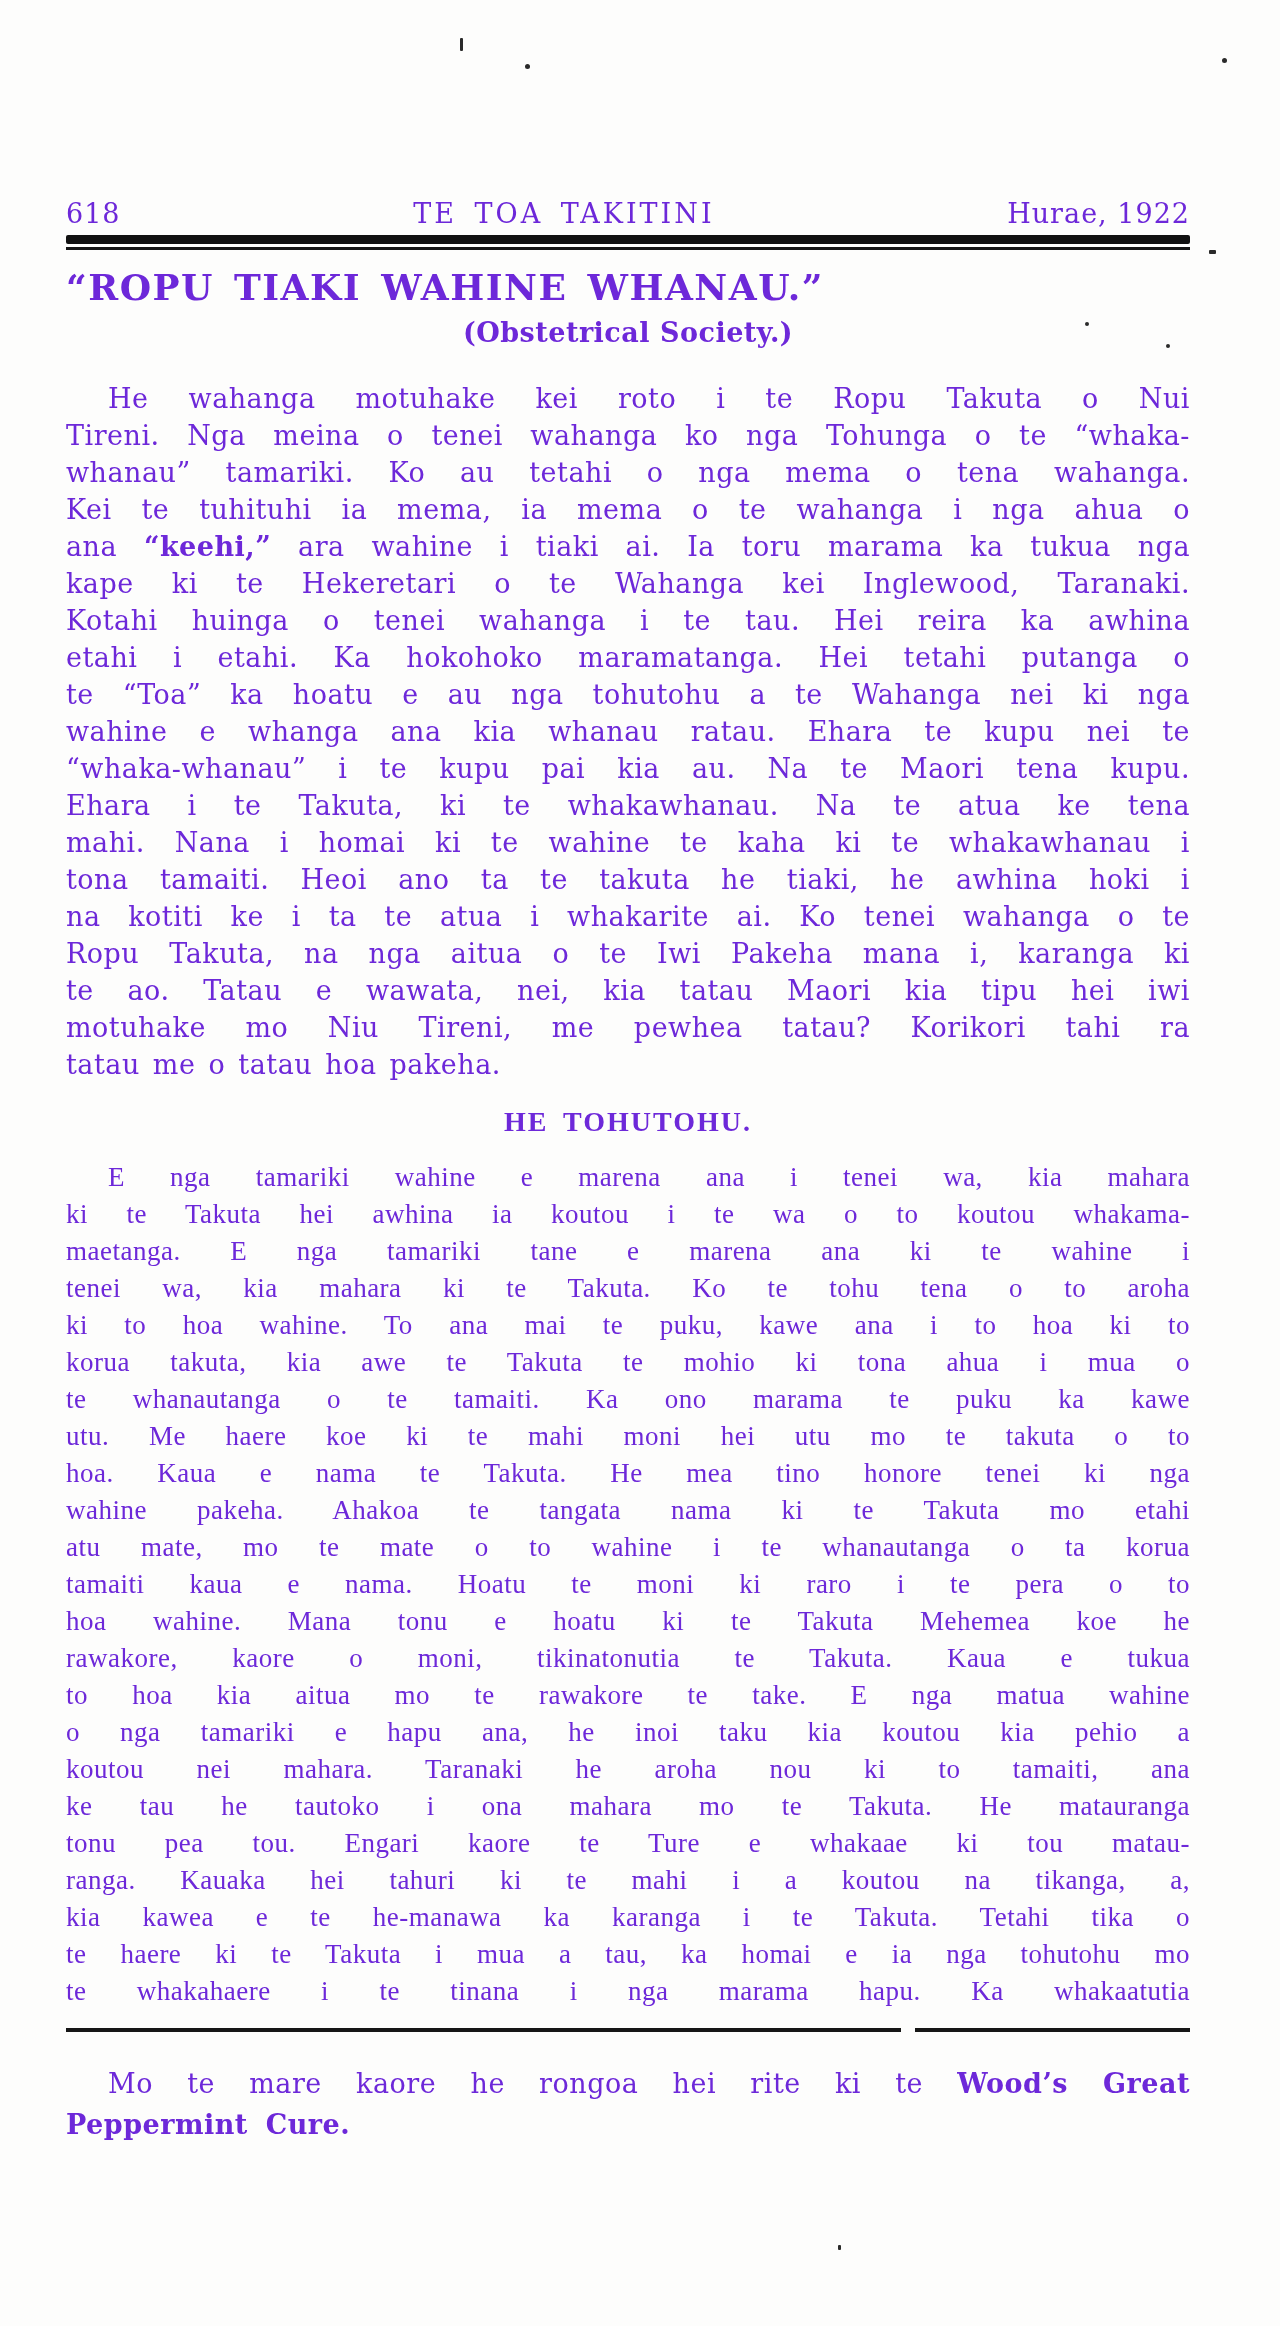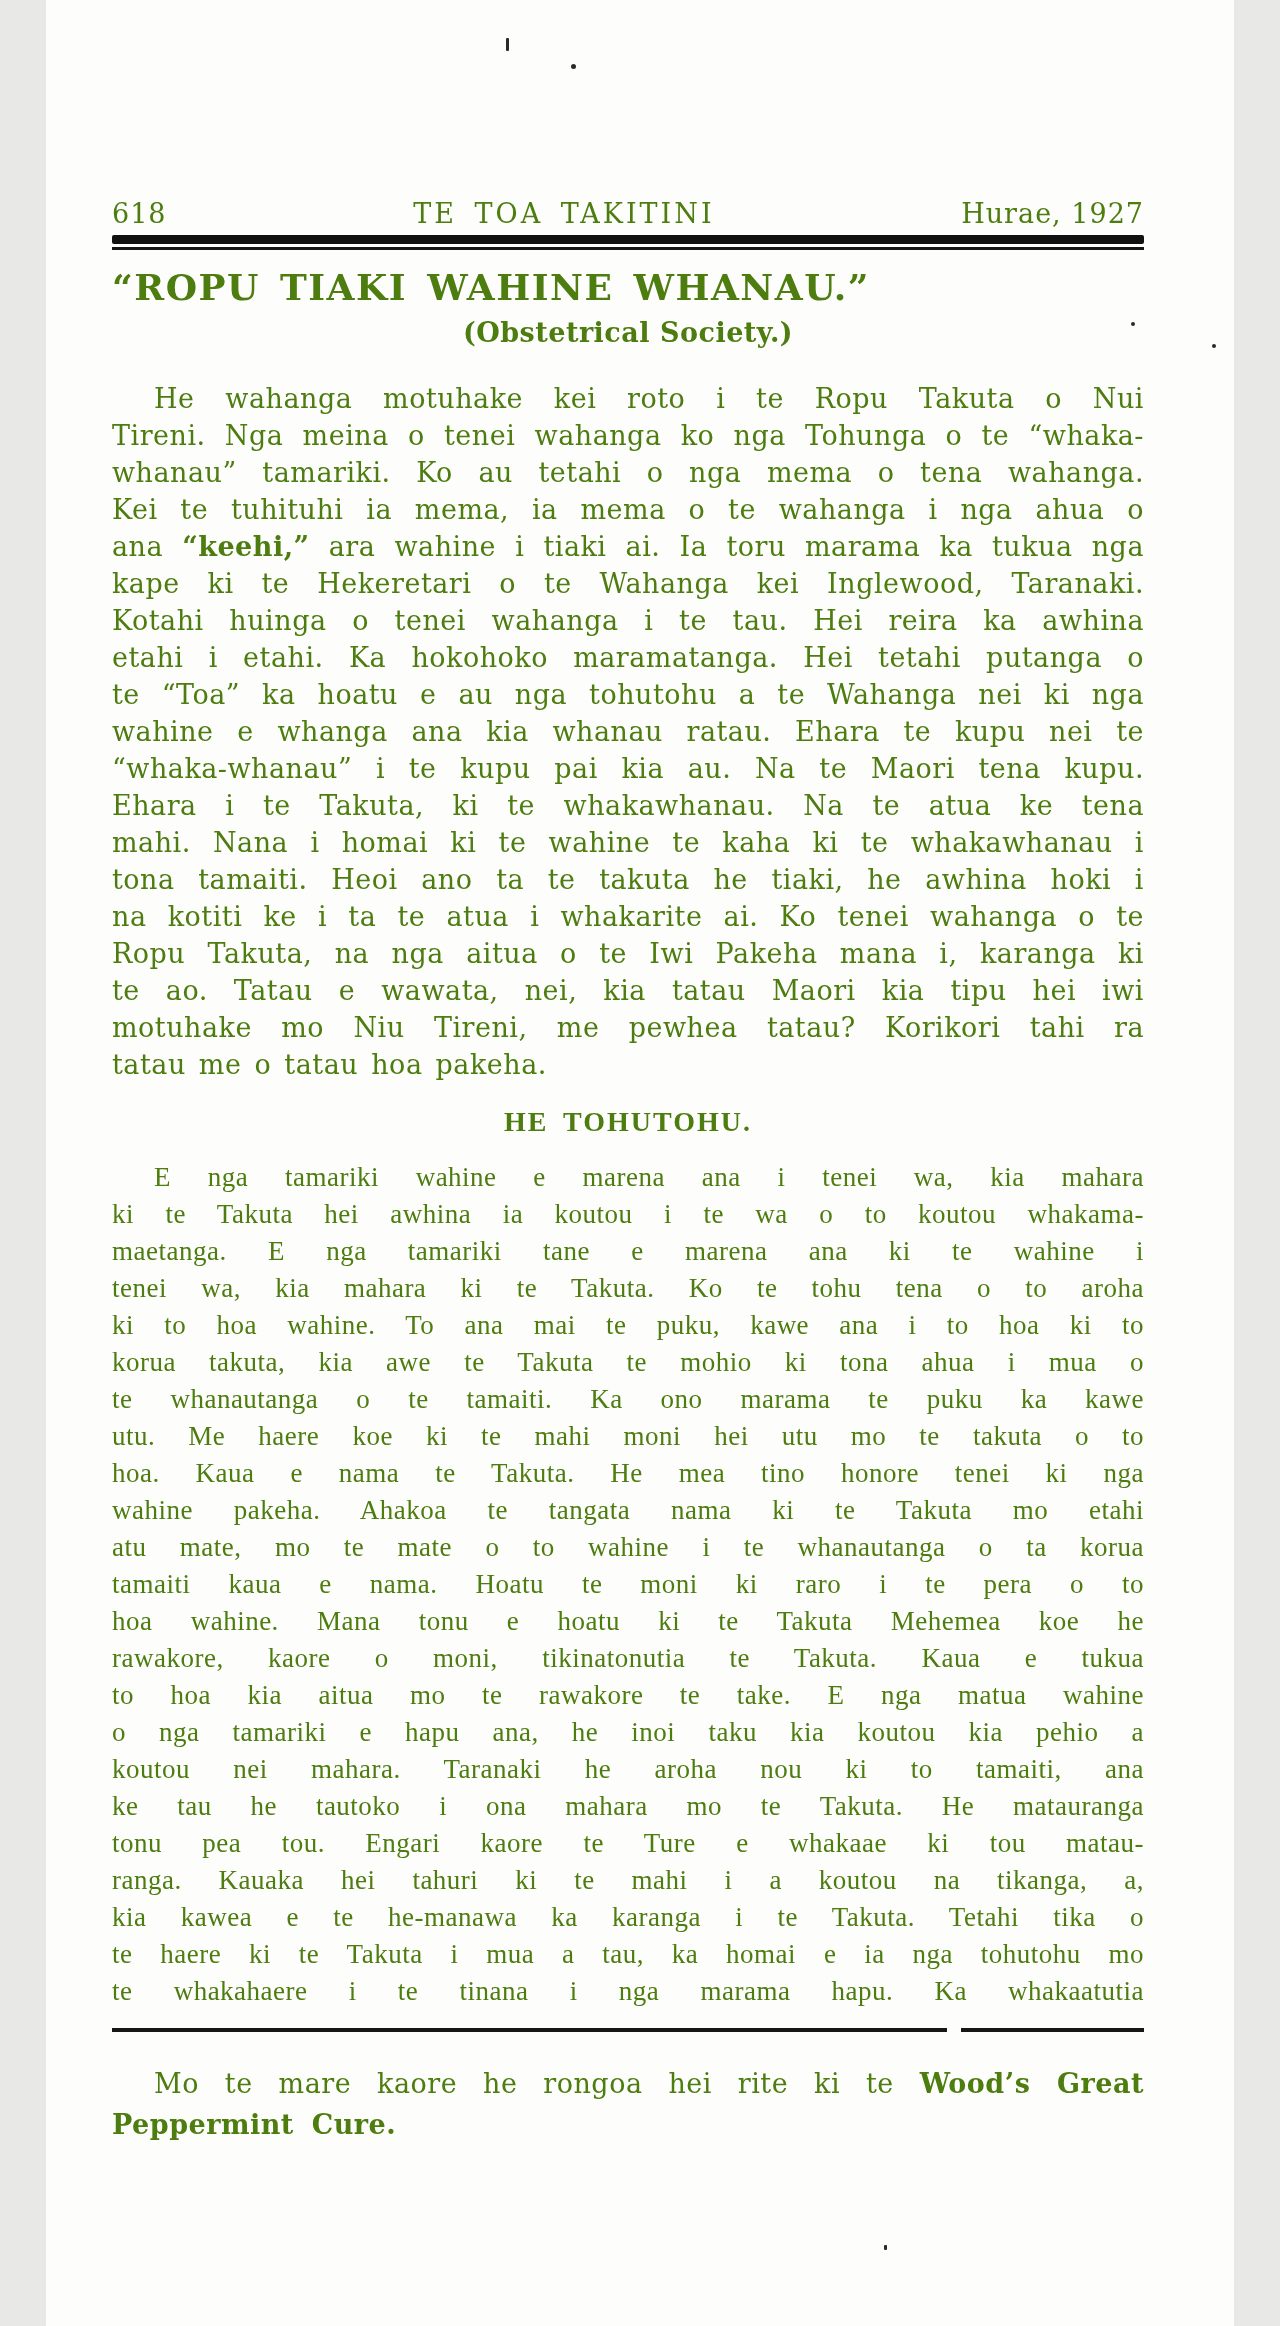--- a/index.html
+++ b/index.html
@@ -1,21 +1,21 @@
 <!DOCTYPE html>
 <html><head>
 <meta charset="utf-8">
 <style>
   html,body{margin:0;padding:0;background:#e8e8e6;}
   .page{
     position:relative;
-    width:1188px;height:2326px;
+    width:1280px;height:2326px;
     margin:0 auto;
     background:#fdfdfc;
-    color:#4d7c0f;
+    color:#6d28d9;
     font-family:"DejaVu Serif","Liberation Serif",serif;
     box-sizing:border-box;
     padding:198px 90px 0 66px;
     overflow:hidden;
   }
   
   .speck{position:absolute;background:#2a2a2a;border-radius:1px;}
   .speck.s1{left:460px;top:38px;width:3px;height:13px;}
   .speck.s2{left:525px;top:64px;width:5px;height:5px;border-radius:50%;}
   .speck.s3{left:1222px;top:58px;width:5px;height:5px;border-radius:50%;}
@@ -75,21 +75,21 @@
   <span class="speck s2"></span>
   <span class="speck s3"></span>
   <span class="speck s4"></span>
   <span class="speck s5"></span>
   <span class="speck s6"></span>
   <span class="speck s7"></span>
 
   <div class="hdr">
     <span>618</span>
     <span class="mast">TE TOA TAKITINI</span>
-    <span>Hurae, 1927</span>
+    <span>Hurae, 1922</span>
   </div>
   <div class="rule-thick"></div>
   <div class="rule-thin"></div>
 
   <h1 class="title">“ROPU TIAKI WAHINE WHANAU.”</h1>
   <h2 class="subtitle">(Obstetrical Society.)</h2>
 
   <div class="para last-left">
       <div class="tline"><span>He wahanga motuhake kei roto i te Ropu Takuta o Nui</span></div>
       <div class="tline"><span>Tireni. Nga meina o tenei wahanga ko nga Tohunga o te “whaka-</span></div>

